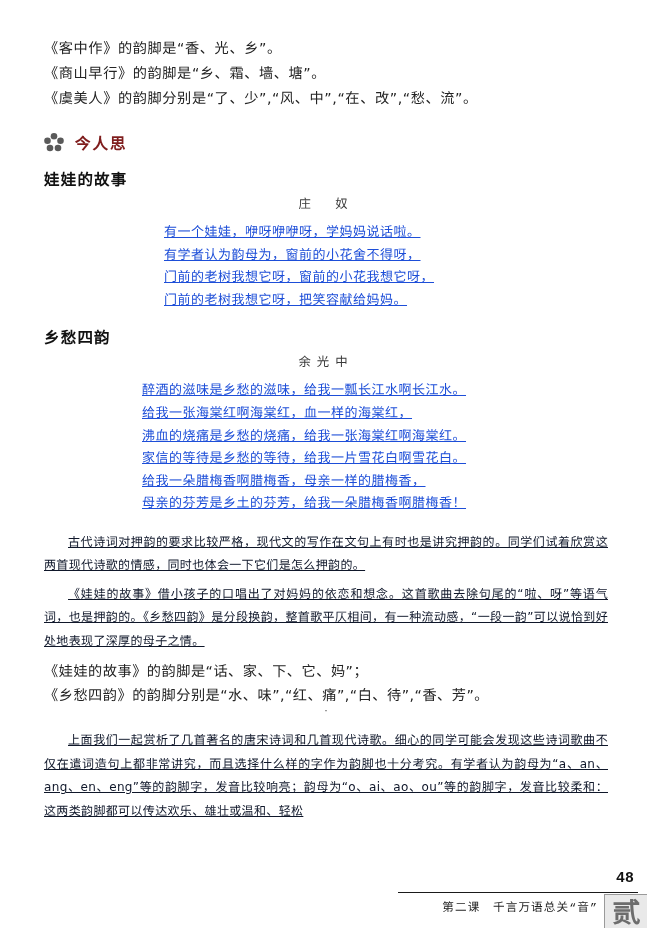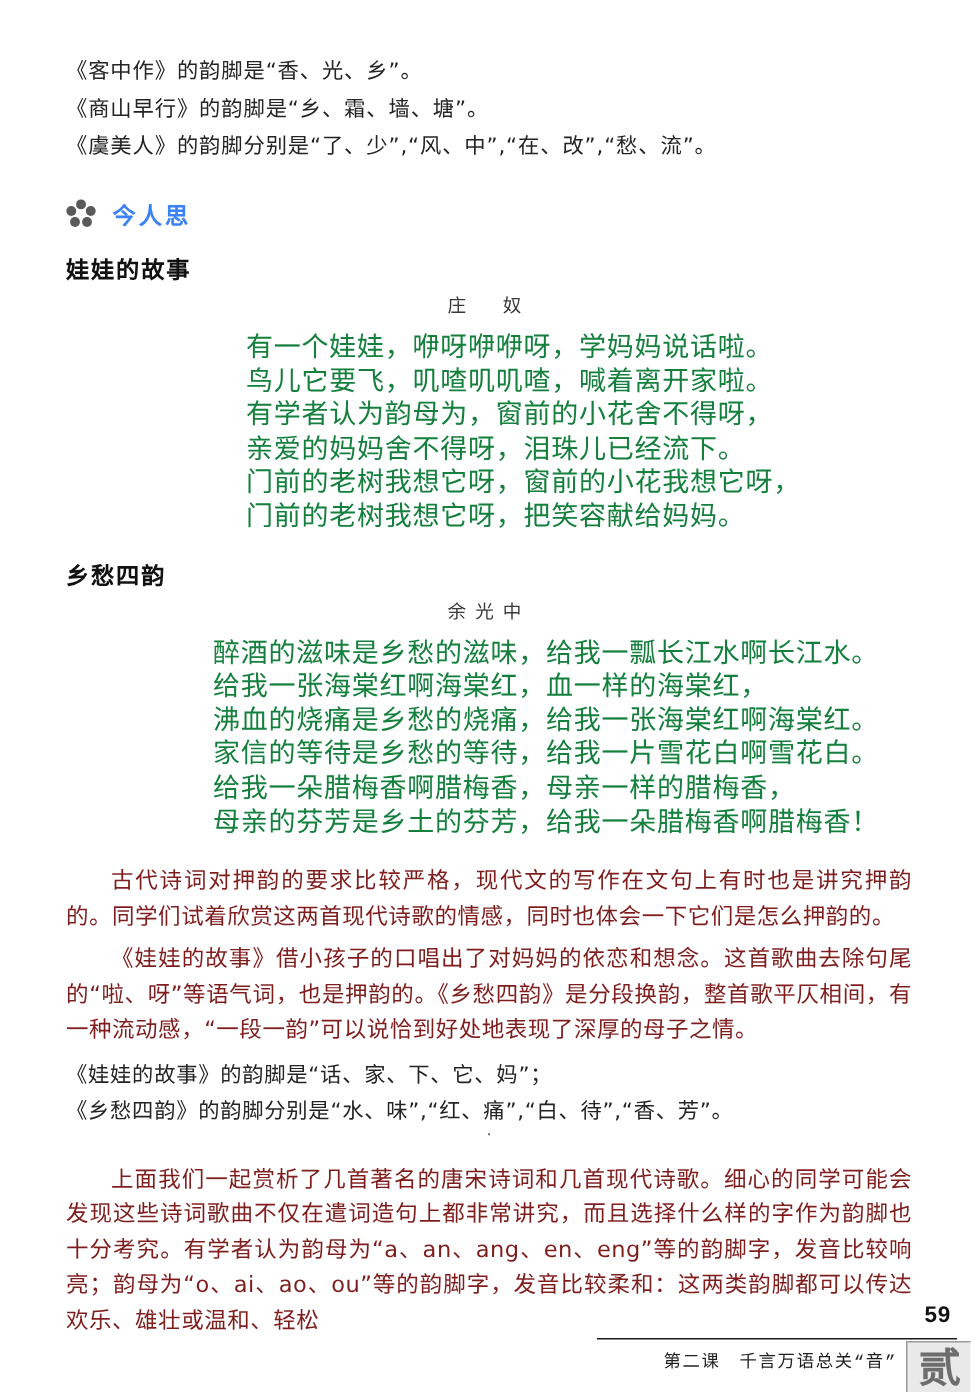--- a/index.html
+++ b/index.html
@@ -48,21 +48,21 @@
     width: 20px;
     height: 20px;
     margin-right: 11px;
     flex: 0 0 auto;
     display: block;
   }
   .section-title {
     font-size: 15.5px;
     font-weight: bold;
     letter-spacing: 2px;
-    color: #3b82f6;
+    color: #7f1d1d;
   }
 
   
   .poem {
     margin-top: 14px;
   }
   .poem-title {
     text-align: left;
     font-size: 15.5px;
     font-weight: bold;
@@ -77,36 +77,38 @@
     color: #3a3a3a;
     margin-bottom: 9px;
   }
   .poem-body {
     padding-left: 120px;
   }
   .poem-body.indent-wide {
     padding-left: 98px;
   }
   .poem-line {
-    font-size: 18px;
+    font-size: 13px;
     line-height: 22.6px;
     letter-spacing: 0.5px;
-    color: #15803d;
-    white-space: nowrap;
+    color: #1d4ed8;
+    white-space: nowrap;
+    text-decoration: underline;
   }
 
   
   .prose {
     margin-top: 16px;
-    font-size: 15px;
+    font-size: 12px;
     line-height: 23.5px;
     letter-spacing: 0.35px;
     text-align: justify;
     text-justify: inter-character;
-    color: #7f1d1d;
+    color: #0f172a;
+    text-decoration: underline;
   }
   .prose.indent {
     text-indent: 2em;
   }
   .prose-tight {
     margin-top: 5px;
   }
   .rhyme-line {
     font-size: 14.2px;
     line-height: 24px;
@@ -210,23 +212,21 @@
       <circle cx="20" cy="21" r="5.4" fill="#ffffff"></circle>
     </svg>
     <span class="section-title">今人思</span>
   </div>
 
   <div class="poem">
     <div class="poem-title">娃娃的故事</div>
     <div class="poem-author">庄　奴</div>
     <div class="poem-body">
       <div class="poem-line">有一个娃娃，咿呀咿咿呀，学妈妈说话啦。</div>
-      <div class="poem-line">鸟儿它要飞，叽喳叽叽喳，喊着离开家啦。</div>
       <div class="poem-line">有学者认为韵母为，窗前的小花舍不得呀，</div>
-      <div class="poem-line">亲爱的妈妈舍不得呀，泪珠儿已经流下。</div>
       <div class="poem-line">门前的老树我想它呀，窗前的小花我想它呀，</div>
       <div class="poem-line">门前的老树我想它呀，把笑容献给妈妈。</div>
     </div>
   </div>
 
   <div class="poem">
     <div class="poem-title">乡愁四韵</div>
     <div class="poem-author">余光中</div>
     <div class="poem-body indent-wide">
       <div class="poem-line">醉酒的滋味是乡愁的滋味，给我一瓢长江水啊长江水。</div>
@@ -245,19 +245,19 @@
     <div class="rhyme-line">《娃娃的故事》的韵脚是“话、家、下、它、妈”；</div>
     <div class="rhyme-line">《乡愁四韵》的韵脚分别是“水、味”,“红、痛”,“白、待”,“香、芳”。</div>
     <div class="dot-mark">·</div>
   </div>
 
   <div class="prose indent final-para">上面我们一起赏析了几首著名的唐宋诗词和几首现代诗歌。细心的同学可能会发现这些诗词歌曲不仅在遣词造句上都非常讲究，而且选择什么样的字作为韵脚也十分考究。有学者认为韵母为“a、an、ang、en、eng”等的韵脚字，发音比较响亮；韵母为“o、ai、ao、ou”等的韵脚字，发音比较柔和：这两类韵脚都可以传达欢乐、雄壮或温和、轻松</div>
 
 </div>
 
 <div class="footer">
-  <div class="folio">59</div>
+  <div class="folio">48</div>
   <div class="footer-rule"></div>
   <div class="footer-caption">第二课　千言万语总关“音”</div>
   <div class="seal">
     <span class="seal-glyph">贰</span>
   </div>
 </div>
 
 </body></html>

